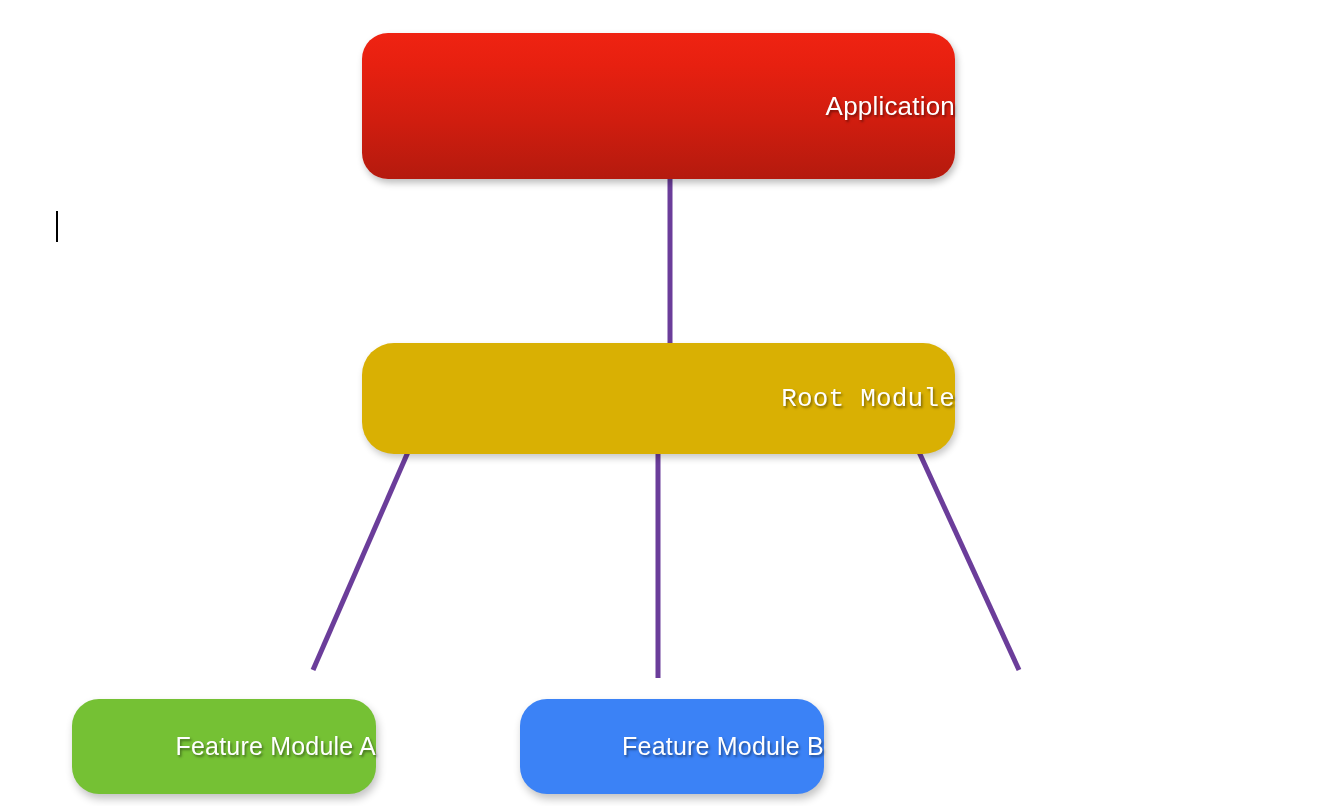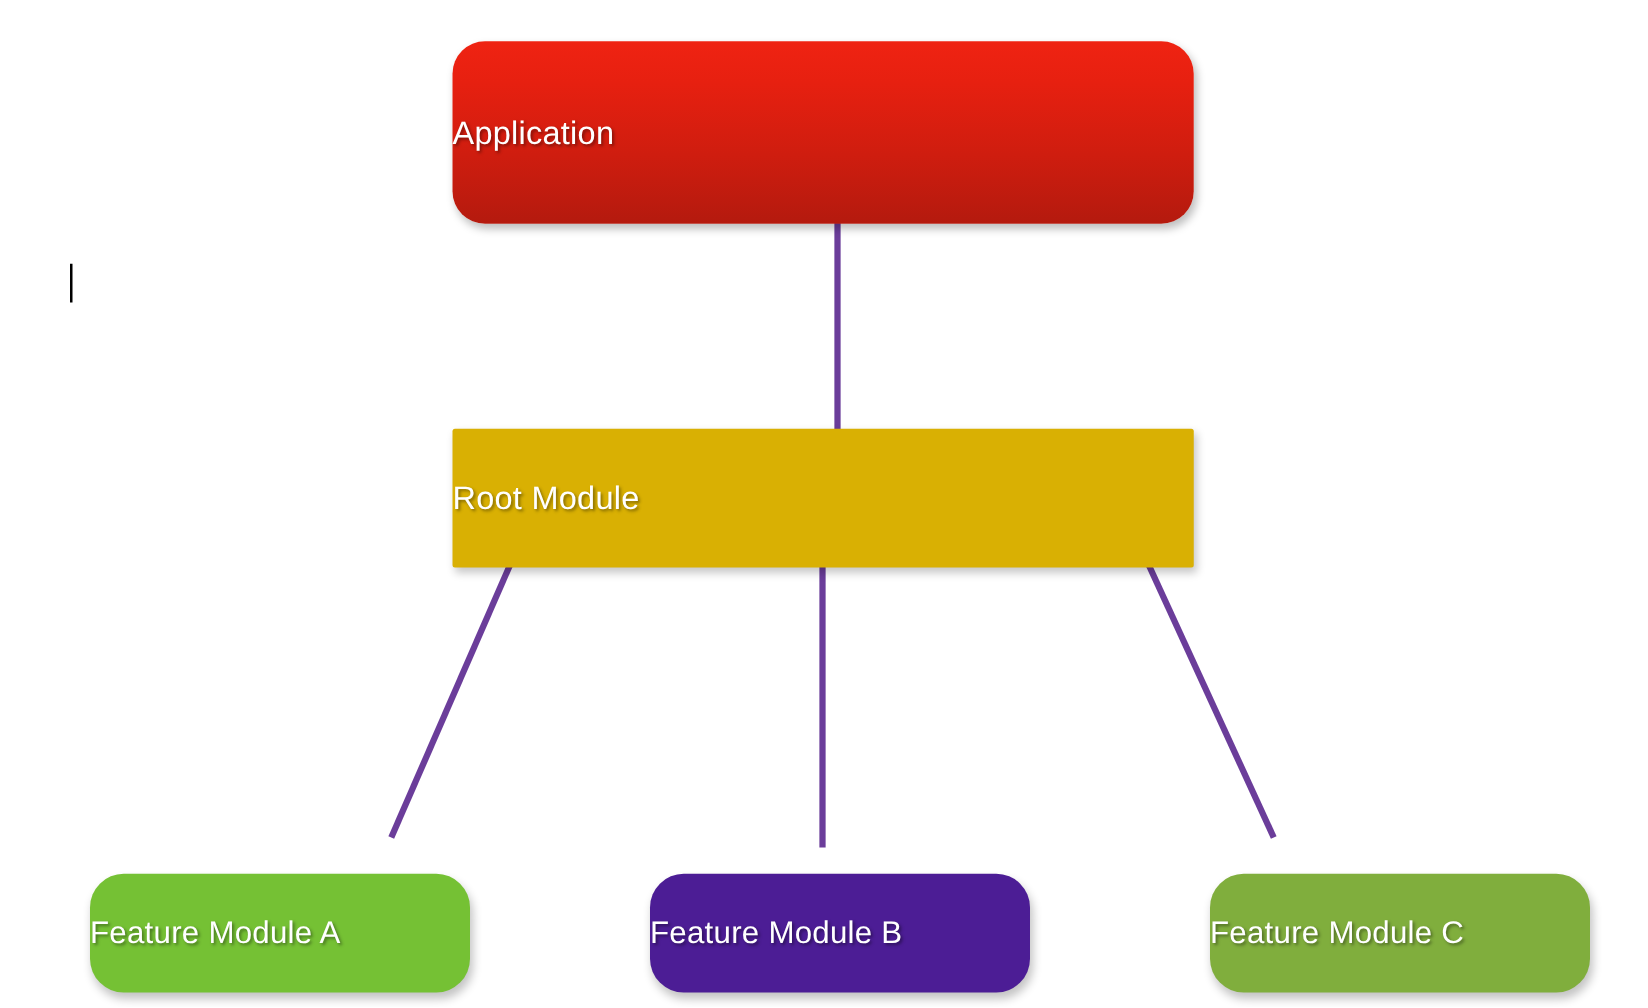--- a/index.html
+++ b/index.html
@@ -23,21 +23,21 @@
     left: 0;
     top: 0;
     width: 1318px;
     height: 806px;
     pointer-events: none;
   }
   .node {
     position: absolute;
     display: flex;
     align-items: center;
-    justify-content: flex-start;
+    justify-content: flex-end;
     box-sizing: border-box;
     text-align: center;
     color: #ffffff;
     font-family: "Liberation Sans", sans-serif;
     font-weight: 400;
     letter-spacing: 0.2px;
     text-shadow: 1.5px 2px 2.5px rgba(0,0,0,0.42);
     z-index: 2;
   }
   .node-application {
@@ -48,36 +48,37 @@
     border-radius: 26px;
     font-size: 26px;
     background: linear-gradient(to bottom, #ef2312 0%, #e72010 22%, #cf1d0f 62%, #b41a0e 100%);
     box-shadow: 2px 4px 7px rgba(0,0,0,0.26);
   }
   .node-root {
     left: 362px;
     top: 343px;
     width: 593px;
     height: 111px;
-    border-radius: 2px;
+    border-radius: 32px;
     font-size: 26px;
     background: #d9b003;
     box-shadow: 2px 4px 7px rgba(0,0,0,0.22);
+    font-family: Liberation Mono, monospace;
   }
   .node-feature {
     top: 676px;
     width: 304px;
     height: 95px;
     border-radius: 27px;
     font-size: 25px;
     box-shadow: 2px 5px 8px rgba(0,0,0,0.24);
     margin-top: 23px;
   }
   .node-feature-a { left: 72px;  background: #75c134; }
-  .node-feature-b { left: 520px; background: #4c1d95; }
+  .node-feature-b { left: 520px; background: #3b82f6; }
   .node-feature-c { left: 968px; background: #80ae3d; }
 
   .caret {
     position: absolute;
     left: 56px;
     top: 211px;
     width: 2px;
     height: 31px;
     background: #000000;
     z-index: 3;
@@ -104,19 +105,16 @@
   </div>
 
   <div class="node node-feature node-feature-a">
     <span>Feature Module A</span>
   </div>
 
   <div class="node node-feature node-feature-b">
     <span>Feature Module B</span>
   </div>
 
-  <div class="node node-feature node-feature-c">
-    <span>Feature Module C</span>
-  </div>
 
   <div class="caret"></div>
 
 </div>
 
 </body></html>

